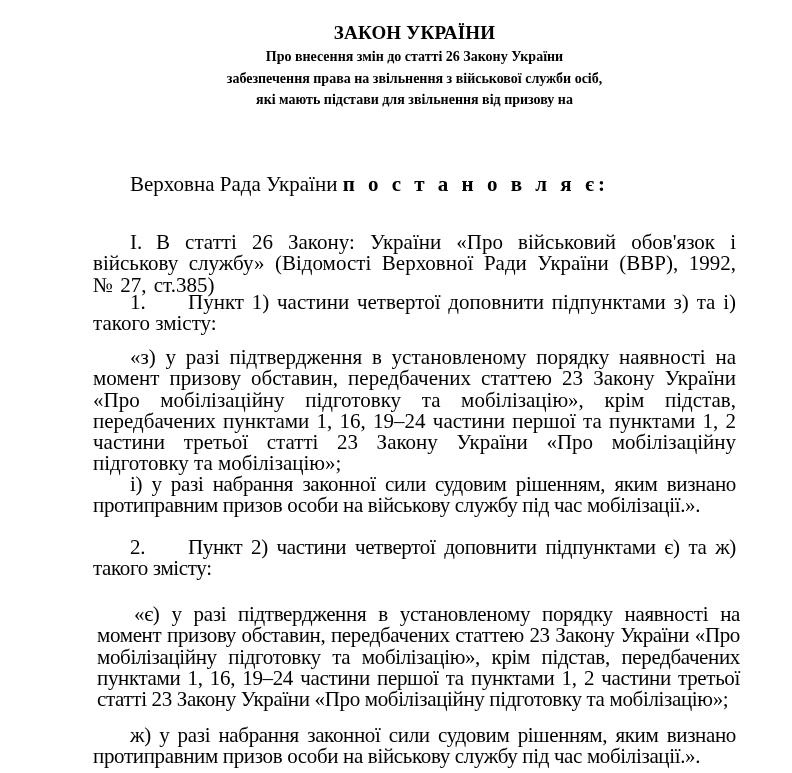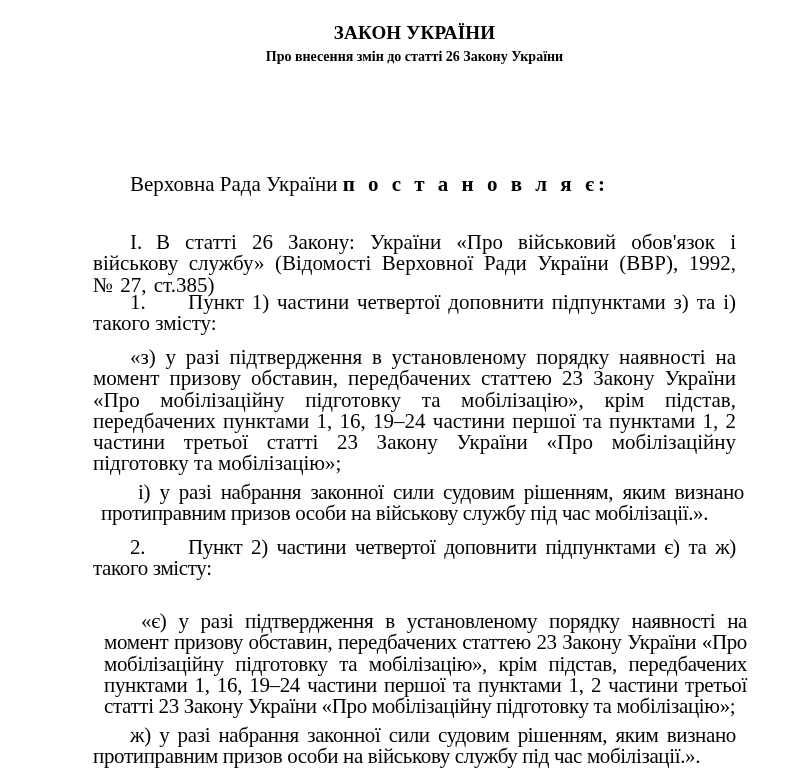--- a/index.html
+++ b/index.html
@@ -40,30 +40,32 @@
   .narrow { letter-spacing: -0.35px; }
 </style>
 </head>
 <body>
 
 <div class="page">
   <h1 class="title">ЗАКОН УКРАЇНИ</h1>
 
   <div class="subtitle">
     <div>Про внесення змін до статті 26 Закону України</div>
+    <div>забезпечення права на звільнення з військової служби осіб,</div>
+    <div>які мають підстави для звільнення від призову на</div>
   </div>
 
   <p class="para decree" style="margin:0;"><span>Верховна Рада України </span><b>п о с т а н о в л я є:</b></p>
 
   <p class="para sp p1" style="margin:0;"><span class="num roman">I.</span><span>В статті 26 Закону: України «Про військовий обов'язок і військову службу»  (Відомості Верховної Ради України (ВВР), 1992, № 27, ст.385)</span></p>
 
   <p class="para p2" style="margin:0;"><span class="num">1.</span><span>Пункт 1) частини четвертої доповнити підпунктами з) та і) такого змісту:</span></p>
 
   <p class="para p3" style="margin:0;">«з) у разі підтвердження в установленому порядку наявності на момент призову обставин, передбачених статтею 23 Закону України «Про мобілізаційну підготовку та мобілізацію», крім підстав, передбачених пунктами 1, 16, 19–24 частини першої та пунктами 1, 2 частини третьої статті 23 Закону України «Про мобілізаційну підготовку та мобілізацію»;</p>
 
-  <p class="para p4 narrow" style="margin:8px;">і) у разі набрання законної сили судовим рішенням, яким визнано протиправним призов особи на військову службу під час мобілізації.».</p>
+  <p class="para p4 narrow" style="margin:0;">і) у разі набрання законної сили судовим рішенням, яким визнано протиправним призов особи на військову службу під час мобілізації.».</p>
 
   <p class="para p5 narrow" style="margin:0;"><span class="num">2.</span><span>Пункт 2) частини четвертої доповнити підпунктами є) та ж) такого змісту:</span></p>
 
-  <p class="para p6 narrow" style="margin:11px;">«є) у разі підтвердження в установленому порядку наявності на момент призову обставин, передбачених статтею 23 Закону України «Про мобілізаційну підготовку та мобілізацію», крім підстав, передбачених пунктами 1, 16, 19–24 частини першої та пунктами 1, 2 частини третьої статті 23 Закону України «Про мобілізаційну підготовку та мобілізацію»;</p>
+  <p class="para p6 narrow" style="margin:4px;">«є) у разі підтвердження в установленому порядку наявності на момент призову обставин, передбачених статтею 23 Закону України «Про мобілізаційну підготовку та мобілізацію», крім підстав, передбачених пунктами 1, 16, 19–24 частини першої та пунктами 1, 2 частини третьої статті 23 Закону України «Про мобілізаційну підготовку та мобілізацію»;</p>
 
   <p class="para p7 narrow" style="margin:0;">ж) у разі набрання законної сили судовим рішенням, яким визнано протиправним призов особи на військову службу під час мобілізації.».</p>
 </div>
 
 </body></html>

